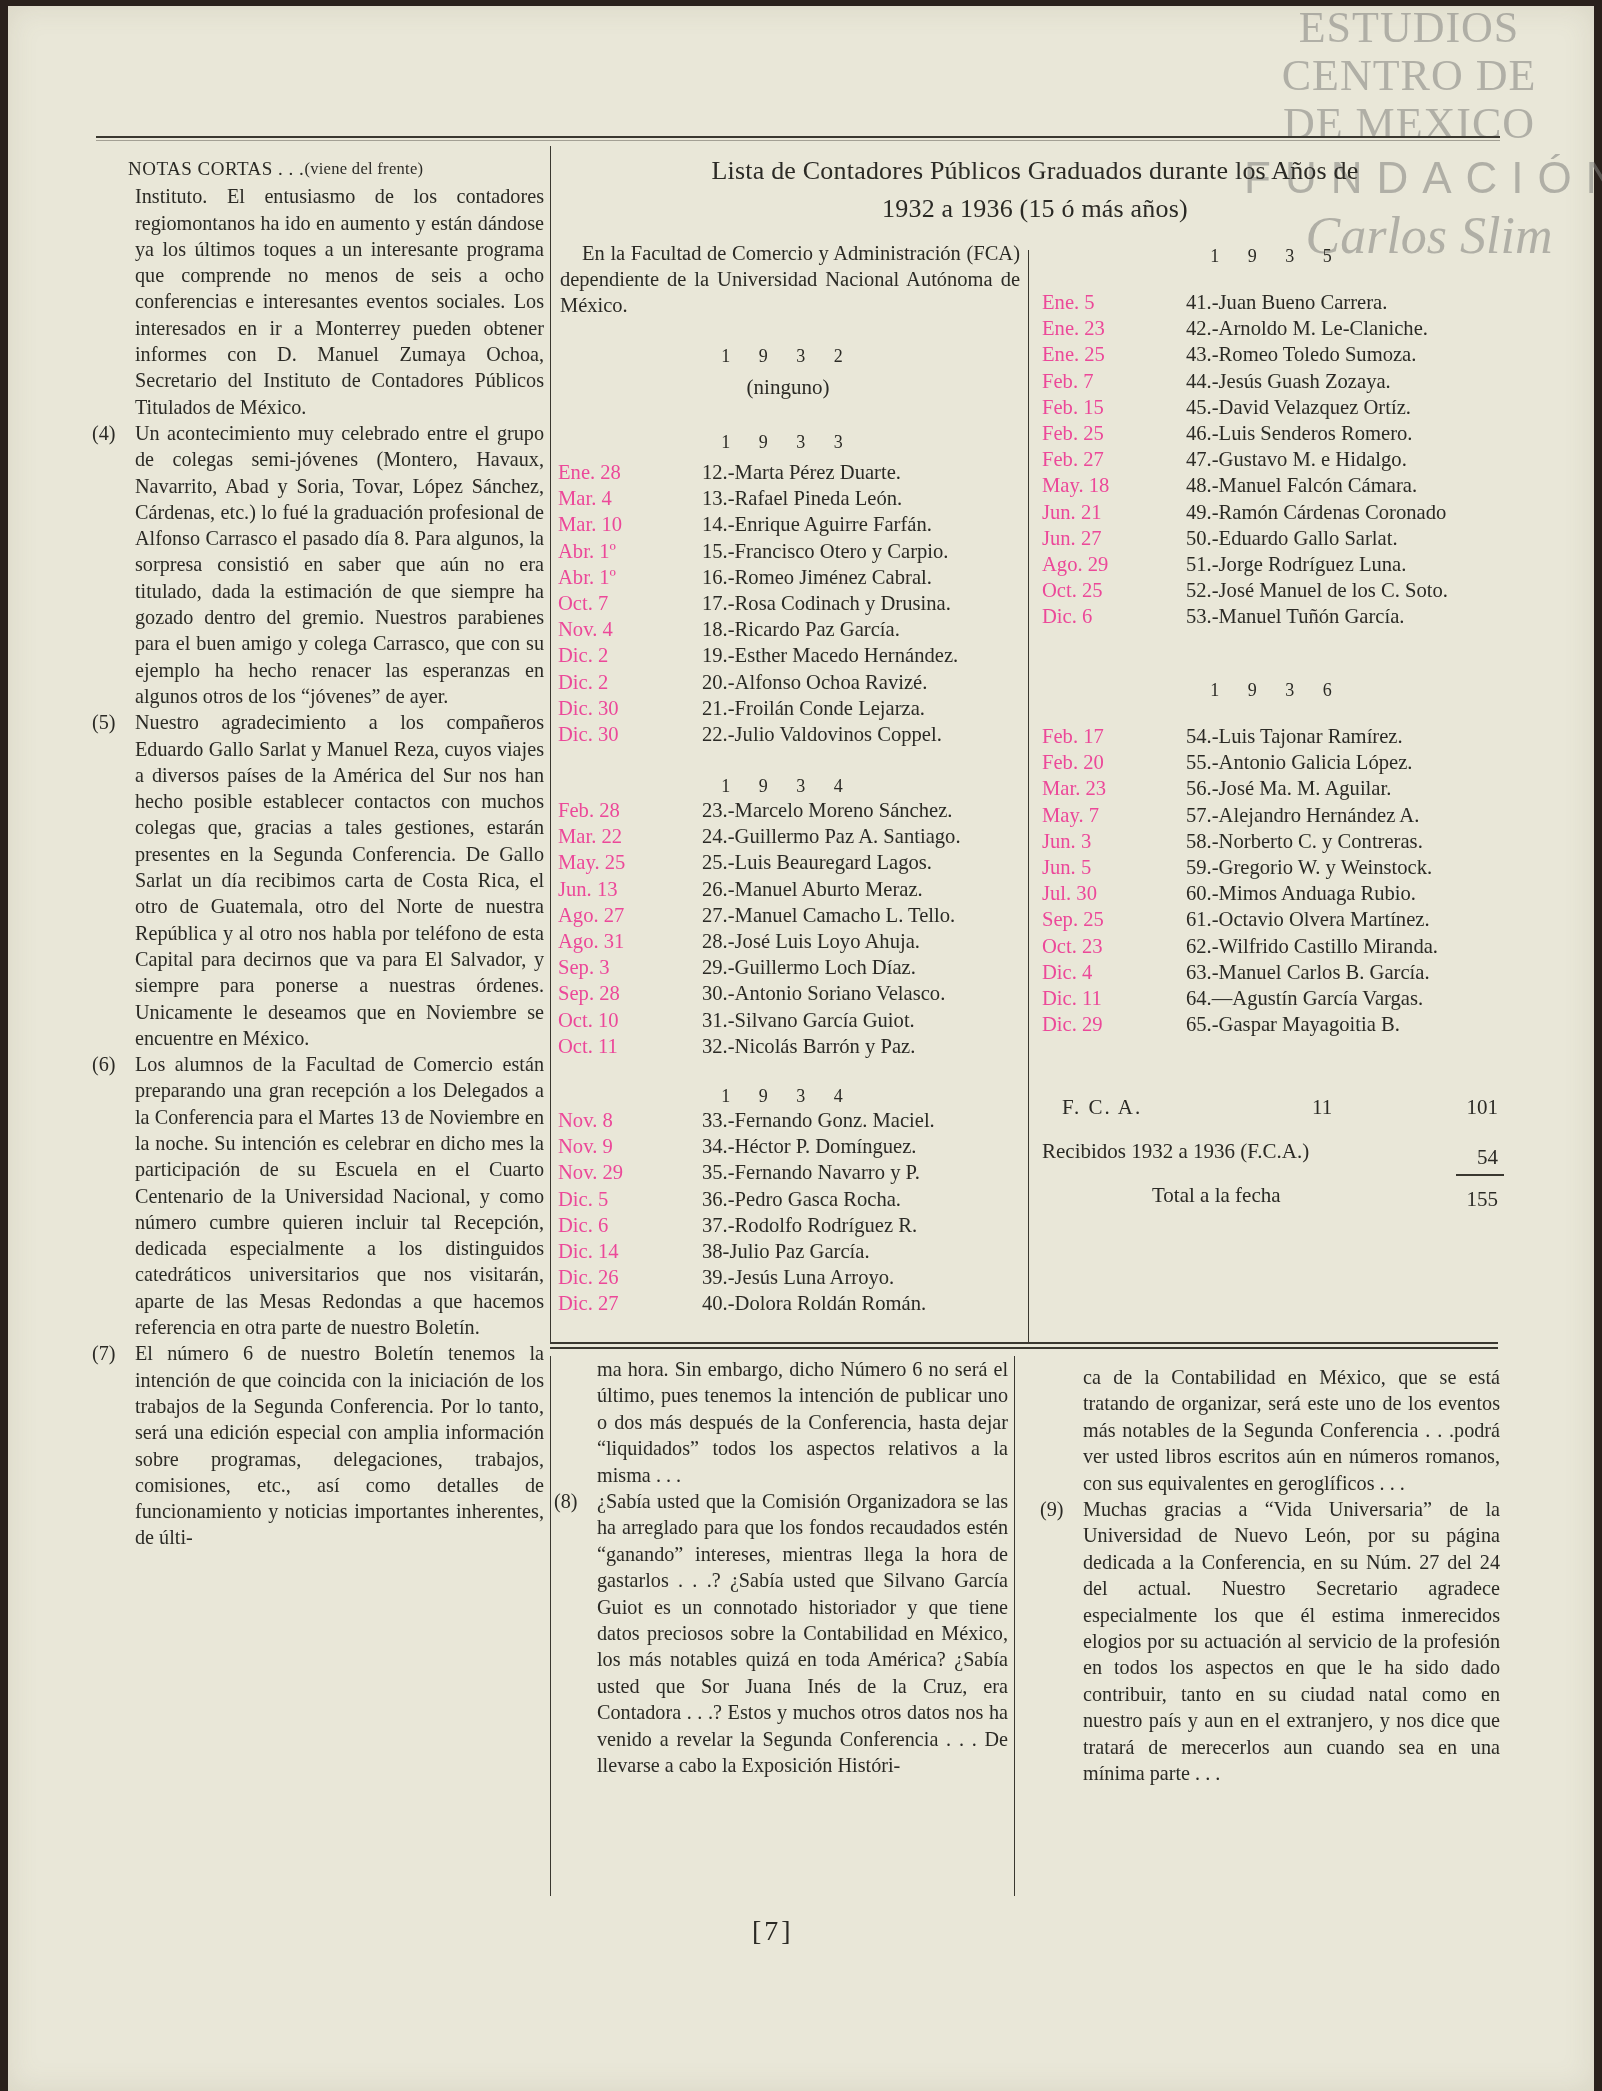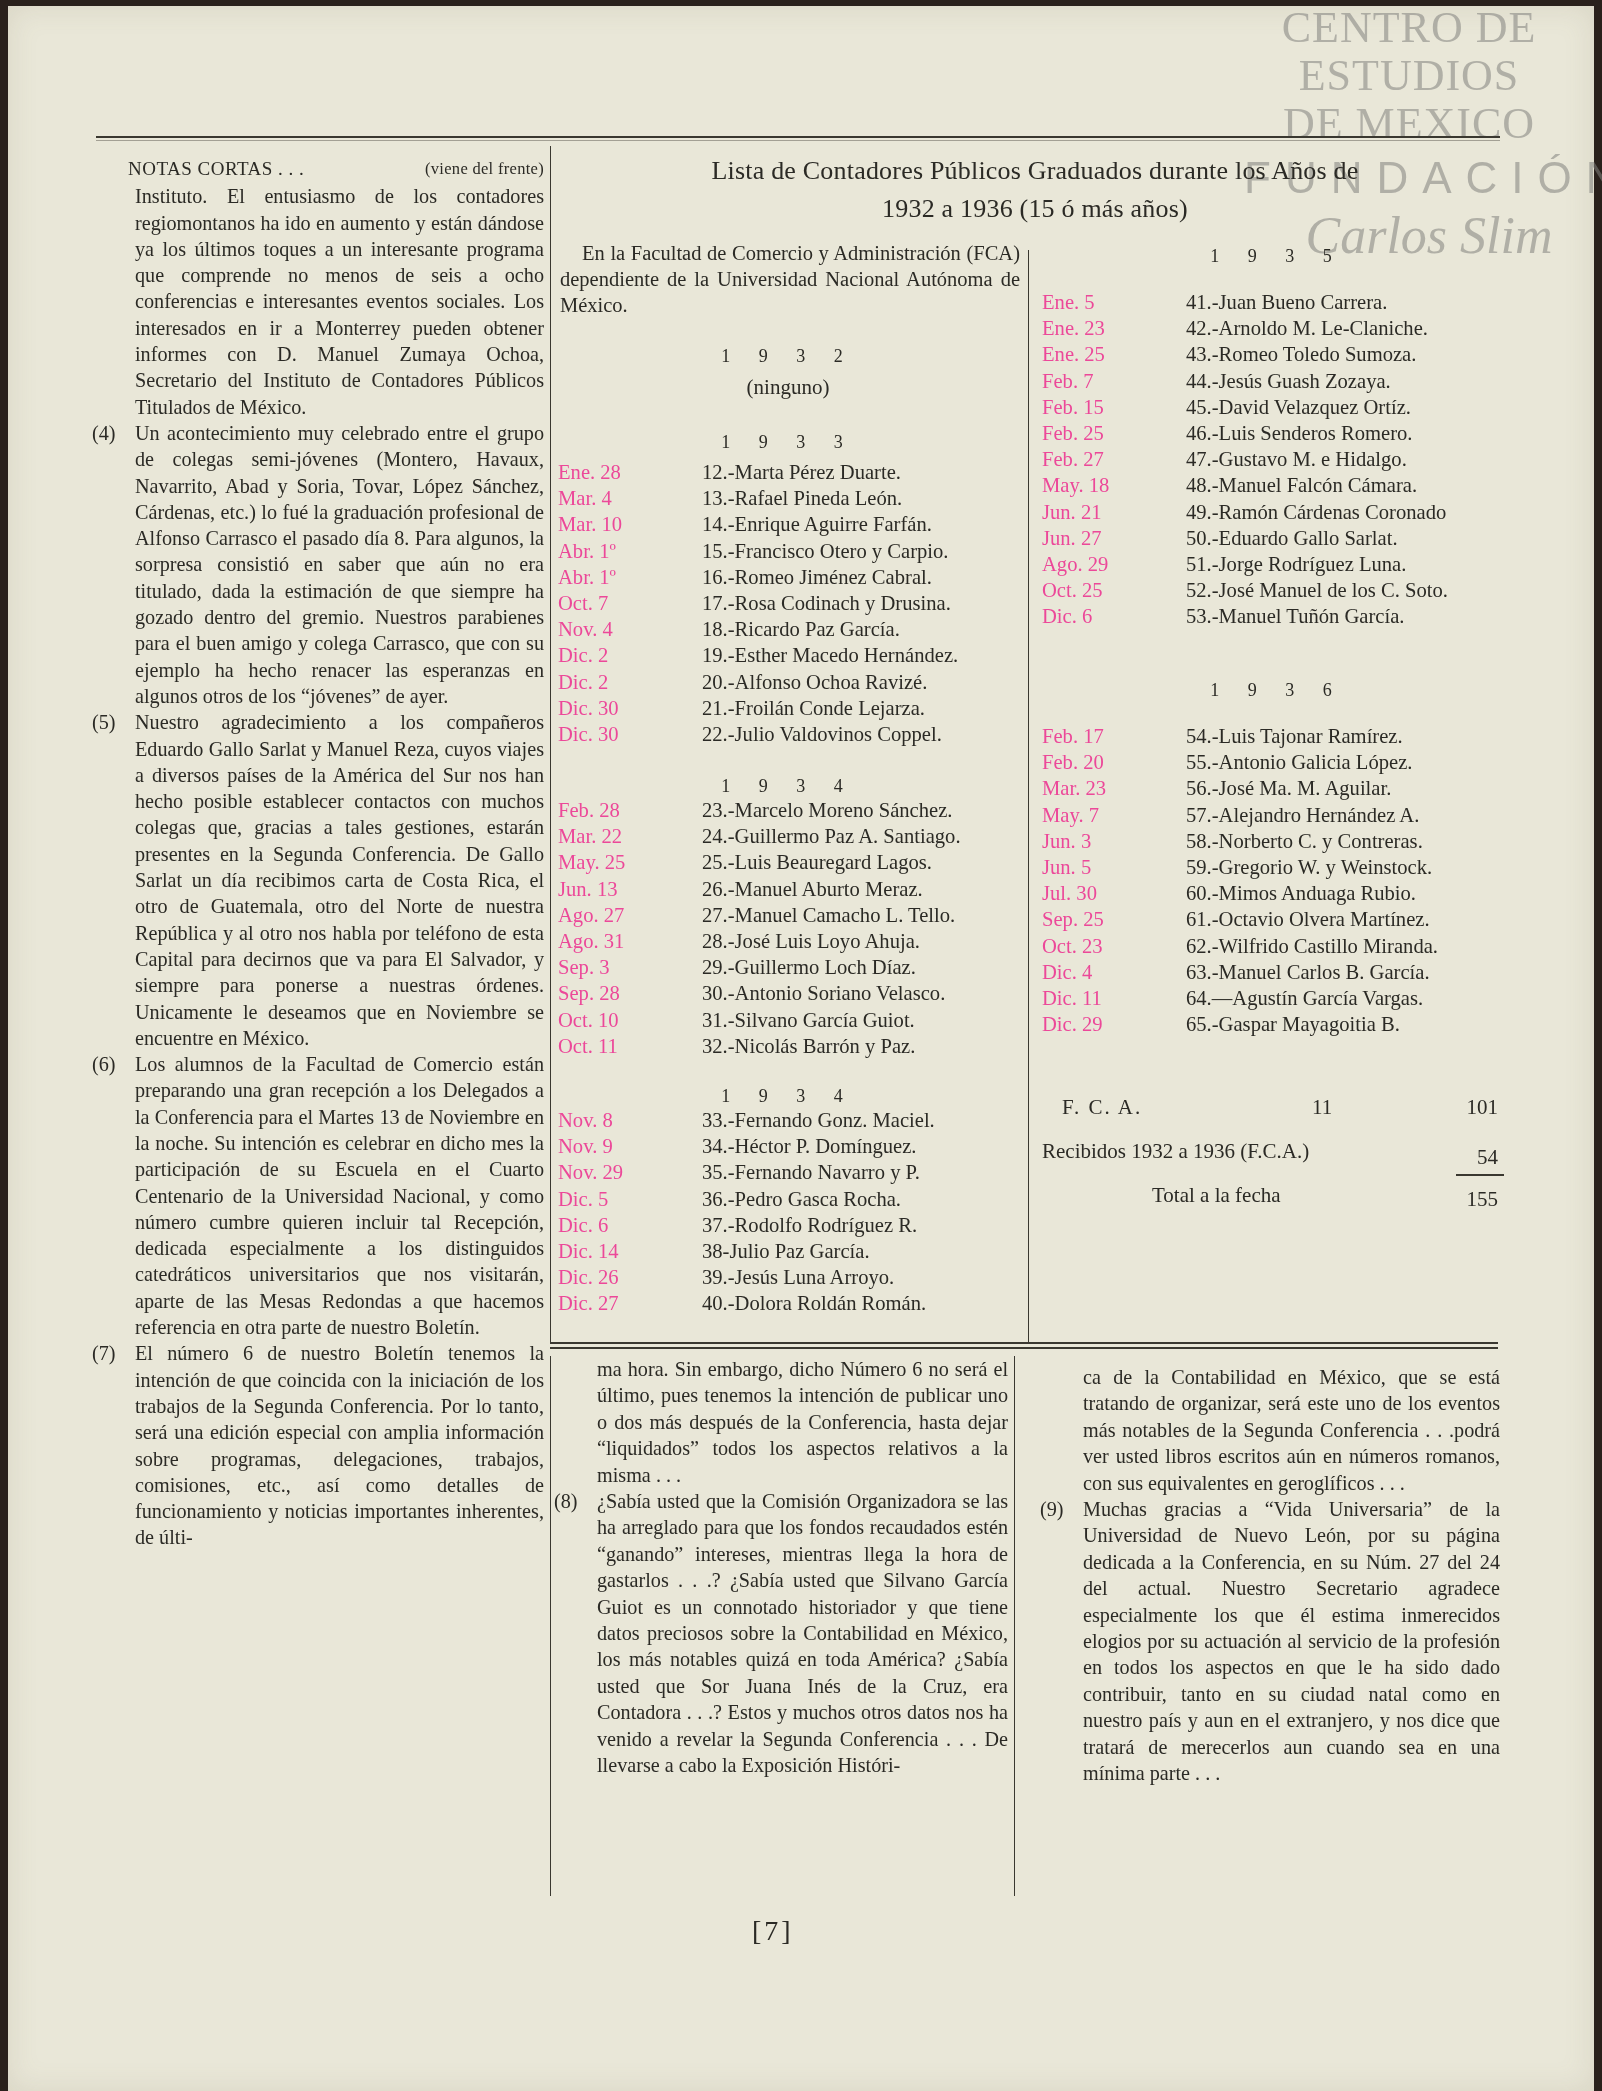--- a/index.html
+++ b/index.html
@@ -25,21 +25,21 @@
   
   .rule { position:absolute; background:#3a3830; }
   .top-rule { left: 96px; top: 136px; width: 1404px; height: 2px; }
   .top-rule2 { left: 96px; top: 140px; width: 1404px; height: 1px; opacity: .4; }
   .vrule { position:absolute; width: 1px; background:#3a3830; }
   .mid-rule-a { left: 550px; top: 1342px; width: 948px; height: 2px; }
   .mid-rule-b { left: 550px; top: 1347px; width: 948px; height: 2px; }
 
   
   .left-col { position:absolute; left: 92px; top: 156px; width: 452px; font-size: 20.2px; line-height: 26.3px; text-align: justify; }
-  .notas-head { display:flex; justify-content: space-between; font-size: 16.5px; letter-spacing: .3px; margin-bottom: 1px; padding-left: 36px; }
+  .notas-head { display:flex; justify-content: flex-start; font-size: 16.5px; letter-spacing: .3px; margin-bottom: 1px; padding-left: 36px; }
   .notas-head .caps { font-variant: small-caps; font-size: 19px; letter-spacing: .5px; }
   .para { position: relative; padding-left: 43px; }
   .para .num { position:absolute; left: 0; top: 0; }
   .para p { margin: 0; }
   .cont { padding-left: 43px; }
 
   
   .title { position:absolute; left: 570px; top: 152px; width: 930px; text-align:center; font-size: 26px; line-height: 38px; letter-spacing: .2px; font-family: "Liberation Serif", serif; }
 
   
@@ -76,22 +76,22 @@
 
   .pagenum { position:absolute; left: 752px; top: 1915px; font-size: 28px; letter-spacing: 3px; }
 </style>
 </head>
 <body>
 
 <div class="dark-strip"></div>
 <div class="page"></div>
 
 <div class="watermark">
+  <div class="wm-line">ESTUDIOS</div>
   <div class="wm-line">CENTRO DE</div>
-  <div class="wm-line">ESTUDIOS</div>
   <div class="wm-line">DE MEXICO</div>
   <div class="wm-fund">FUNDACIÓN</div>
   <div class="wm-sig">Carlos Slim</div>
 </div>
 
 <div class="rule top-rule"></div>
 <div class="rule top-rule2"></div>
 <div class="vrule" style="left:550px; top:146px; height:1196px;"></div>
 <div class="vrule" style="left:550px; top:1356px; height:540px;"></div>
 <div class="vrule" style="left:1028px; top:250px; height:1092px;"></div>

